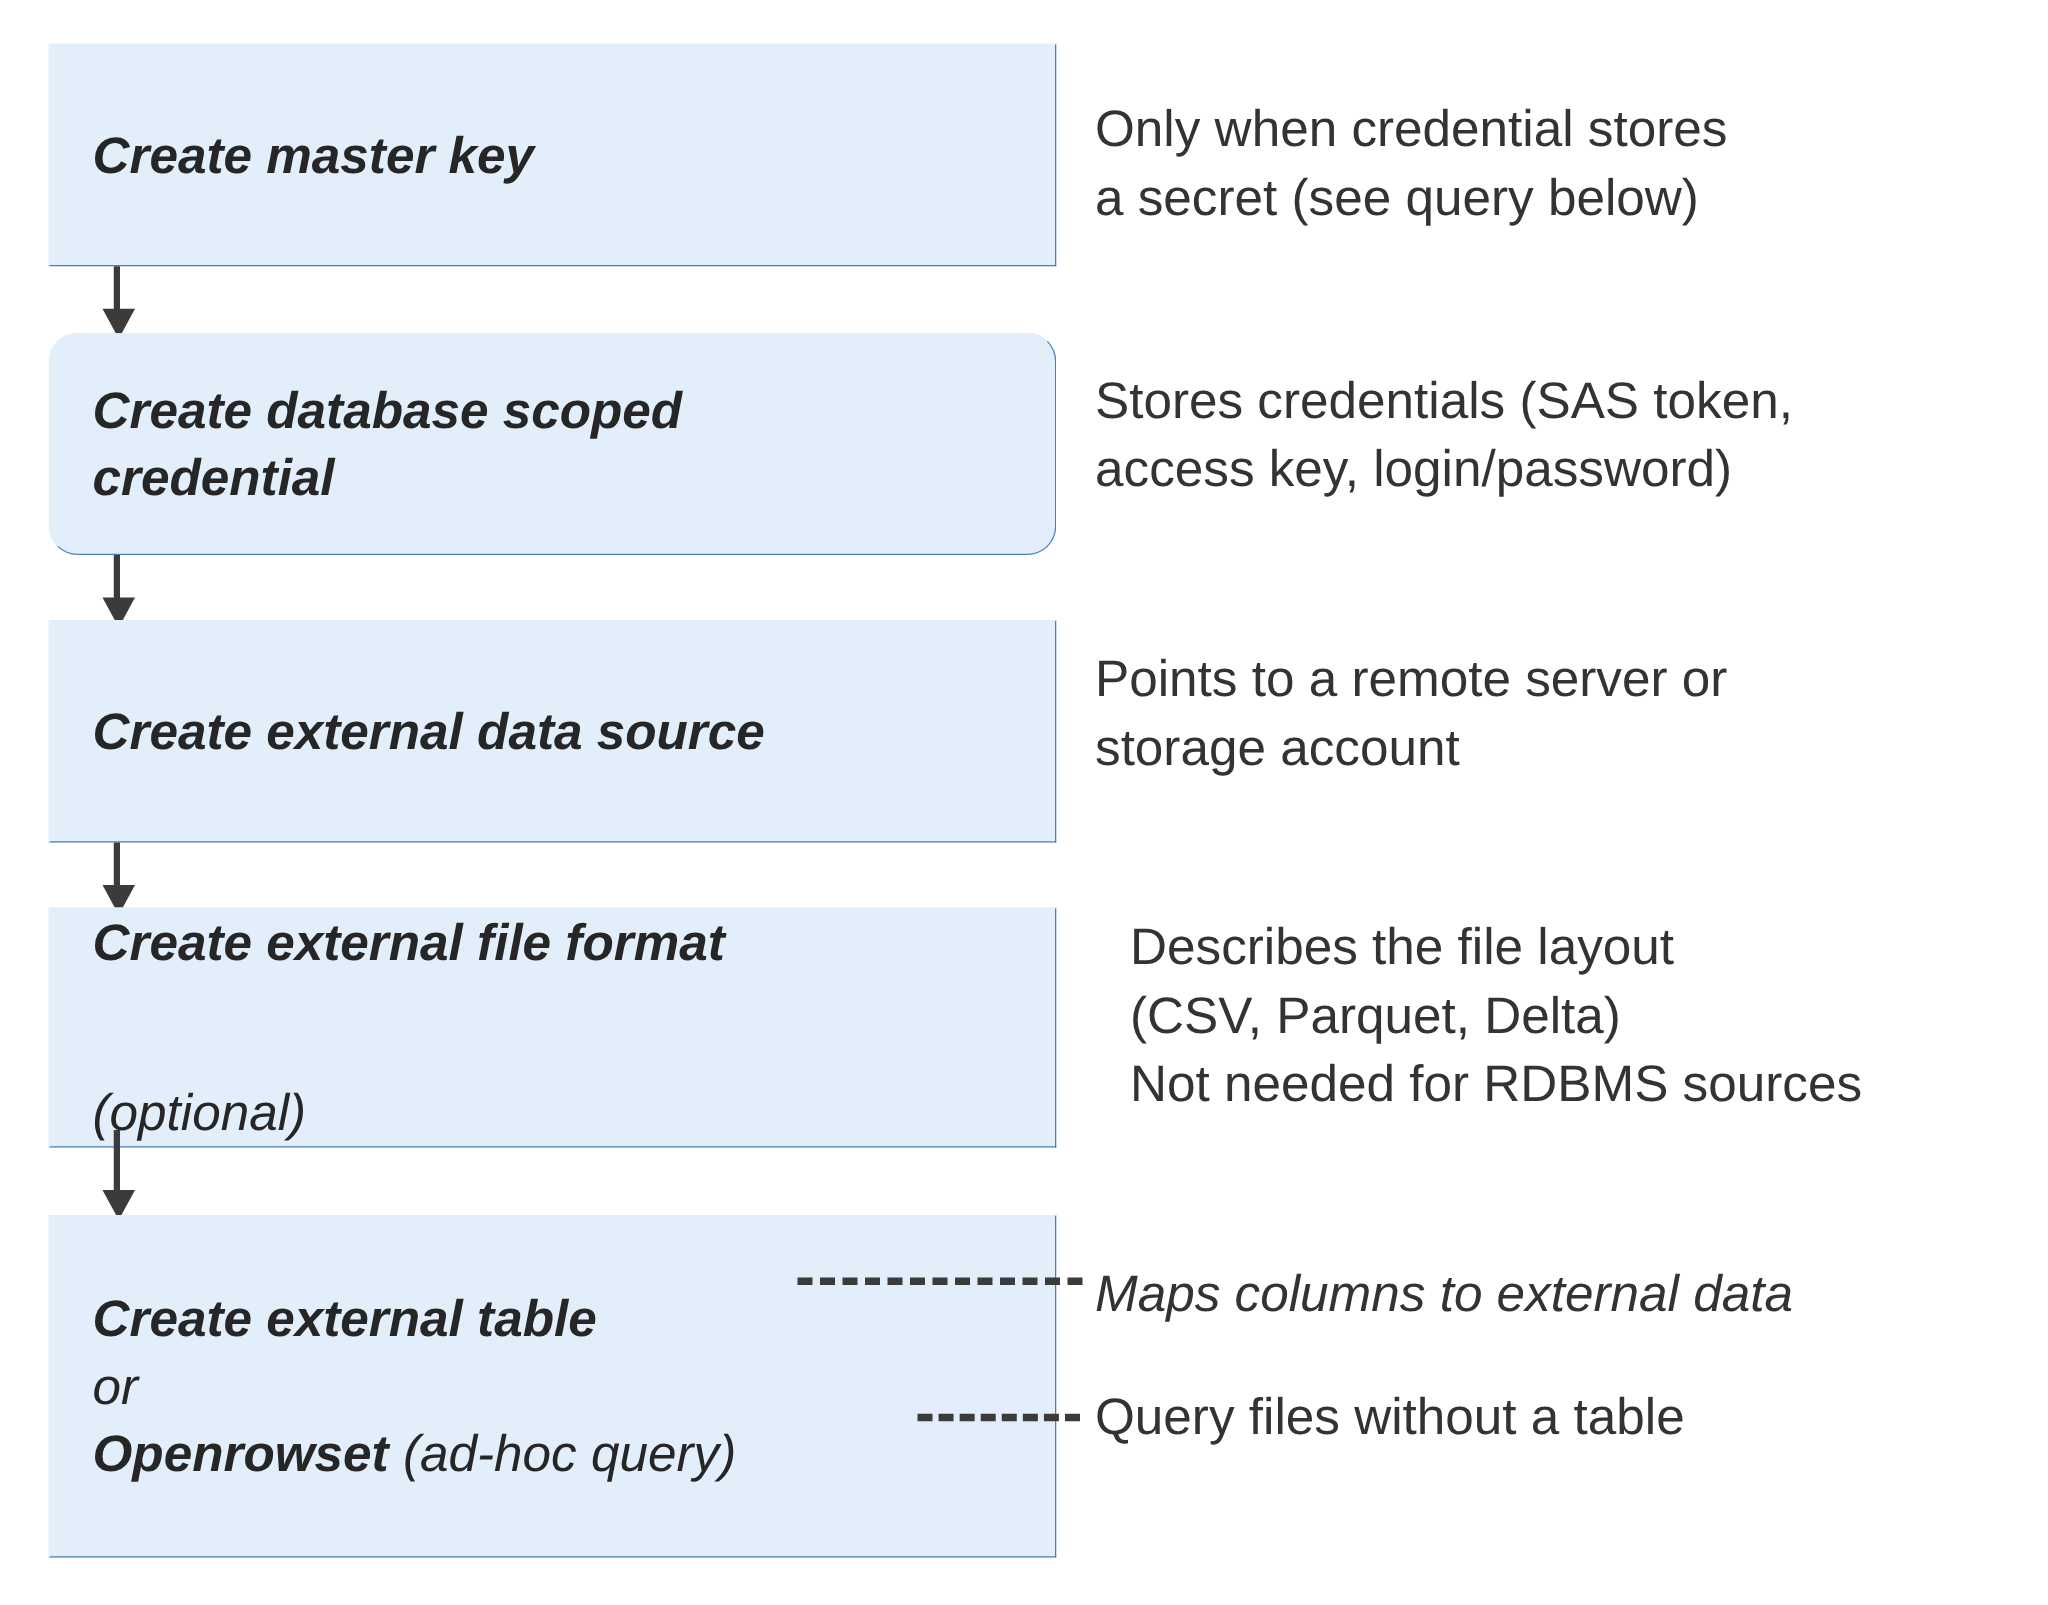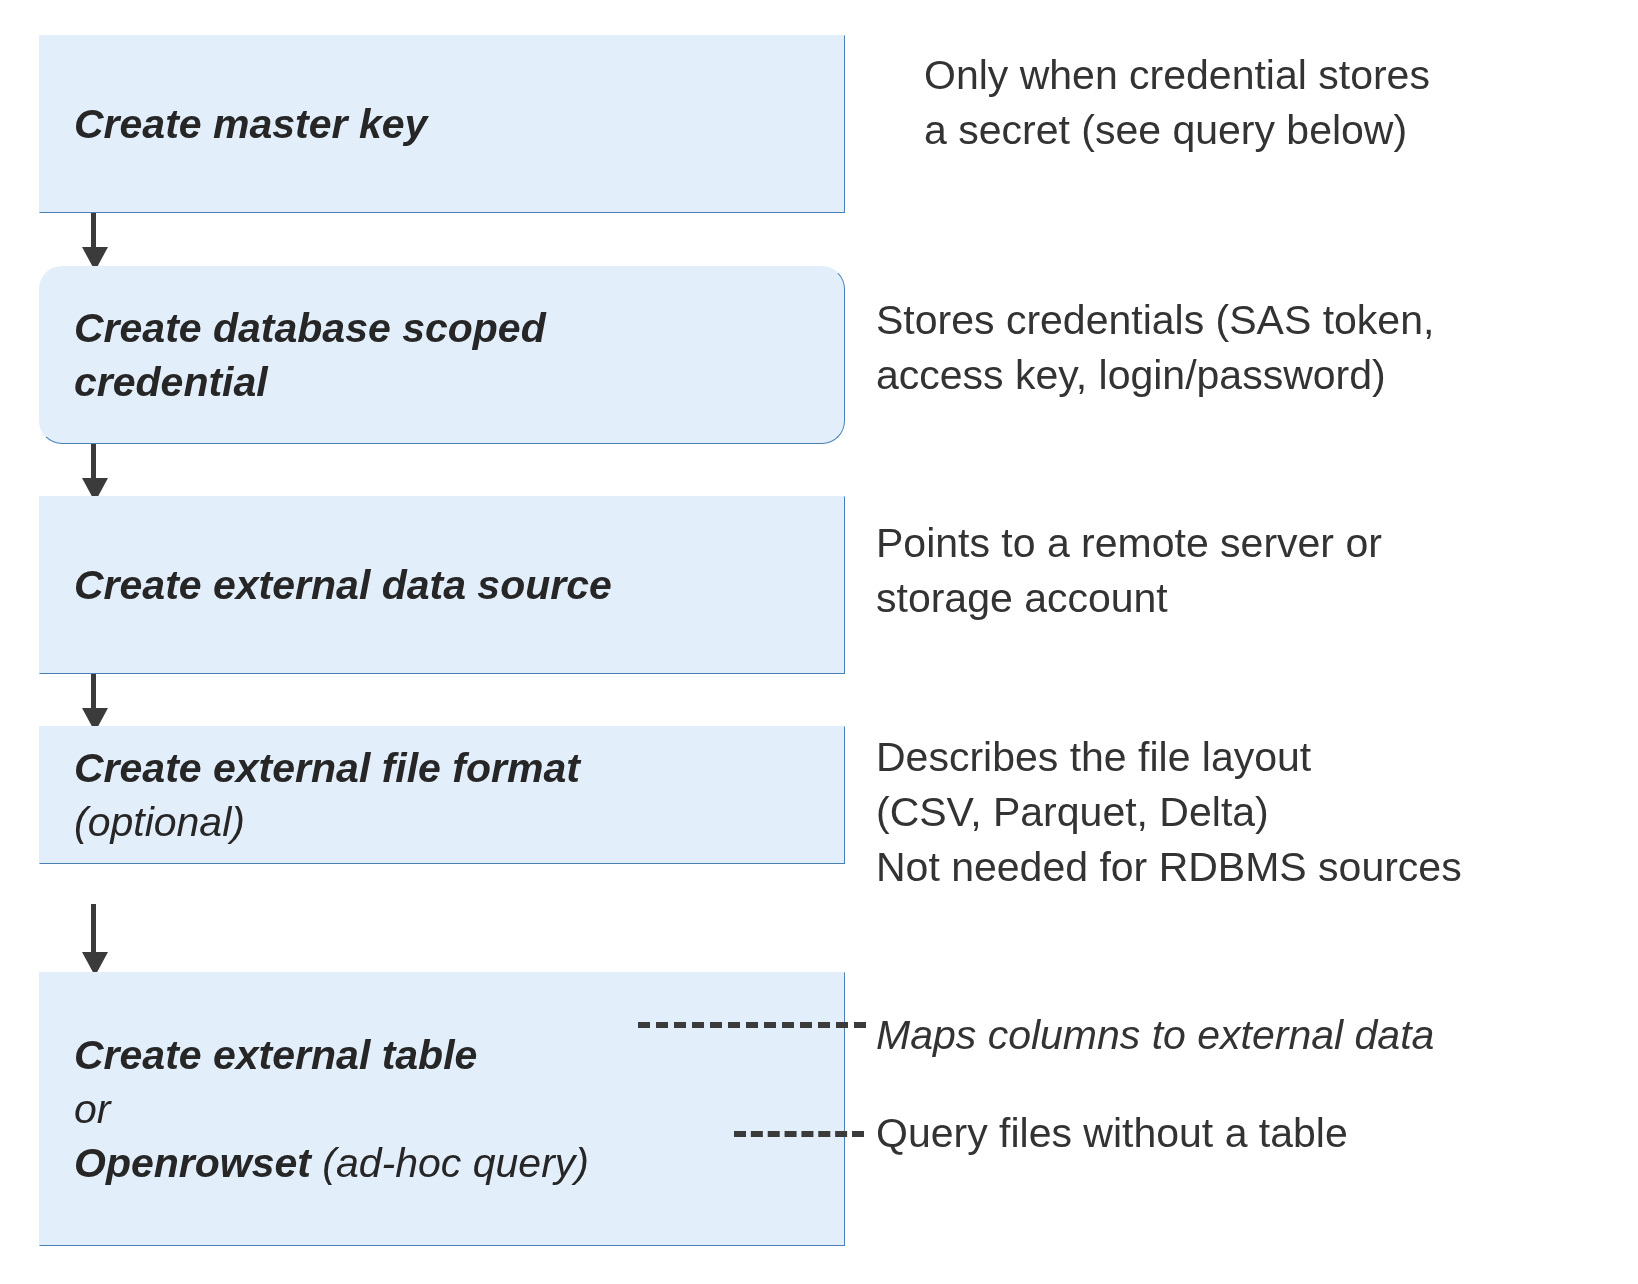--- a/index.html
+++ b/index.html
@@ -44,21 +44,21 @@
     white-space: nowrap;
     font-style: italic;
   }
   .box-line.bold { font-weight: bold; }
   .box-line.reg  { font-weight: normal; }
 
   
   #box-master-key      { top: 35px;   height: 178px; }
   #box-scoped-cred     { top: 266px;  height: 178px; border-radius: 23px; }
   #box-data-source     { top: 496px;  height: 178px; }
-  #box-file-format     { top: 726px;  height: 138px; }
+  #box-file-format     { top: 726px;  height: 192px; justify-content: space-between; }
   #box-ext-table       { top: 972px;  height: 274px; }
 
   
   .arrow {
     position: absolute;
     left: 82px;
     width: 24px;
   }
   .arrow .shaft {
     position: absolute;
@@ -95,24 +95,24 @@
 
   
   .note {
     position: absolute;
     left: 876px;
     font-size: 41px;
     line-height: 1.34;
     color: #333333;
     white-space: nowrap;
   }
-  #note-master-key  { top: 48px; margin-left: 48px; }
+  #note-master-key  { top: 76px; }
   #note-scoped-cred { top: 293px; }
   #note-data-source { top: 516px; }
-  #note-file-format { top: 730px; }
+  #note-file-format { top: 730px; margin-left: 28px; }
   #note-ext-table   { top: 1008px; font-style: italic; }
   #note-openrowset  { top: 1106px; }
 
   
   .dashed-link {
     position: absolute;
     height: 0;
     border-top: 6px dashed #3b3b3b;
   }
   #dash-ext-table  { left: 638px; width: 228px; top: 1022px; }

